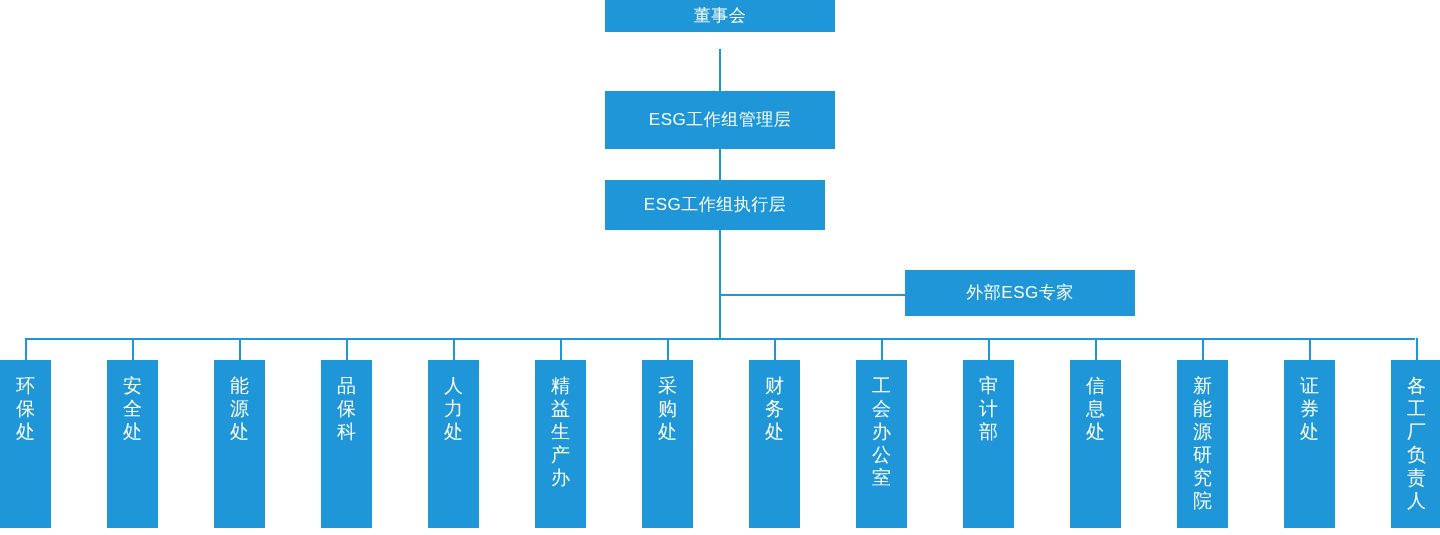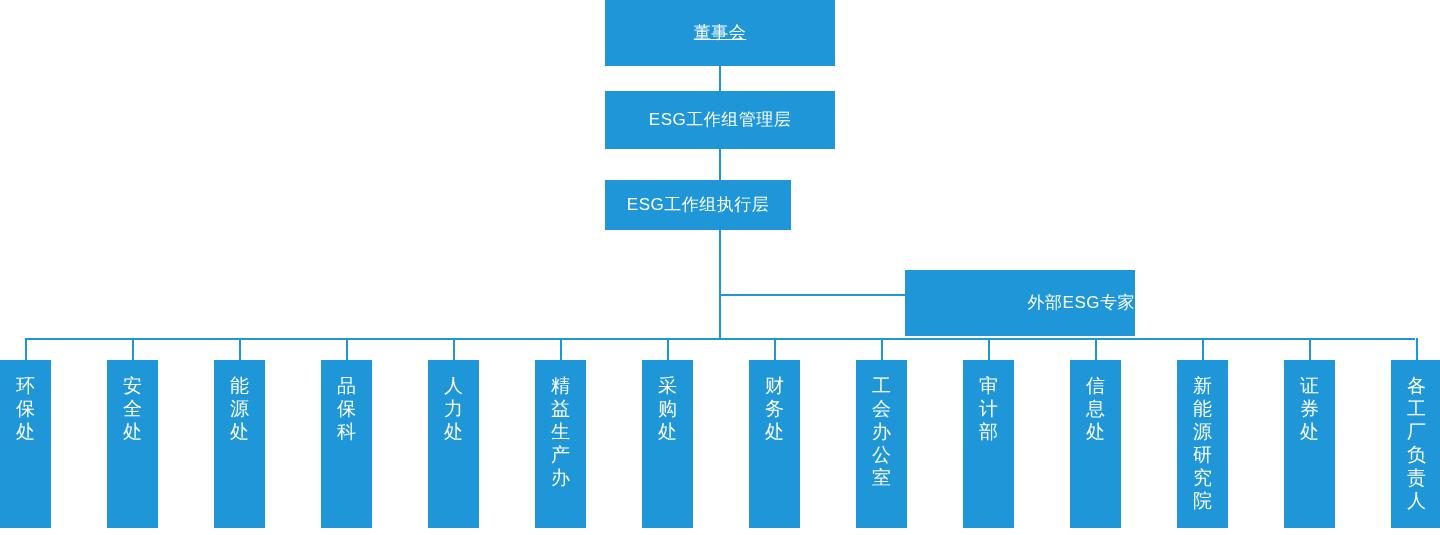--- a/index.html
+++ b/index.html
@@ -49,41 +49,41 @@
     background: #1e96d8;
   }
   .conn-v { width: 2px; }
   .conn-h { height: 2px; }
 </style>
 </head>
 <body>
 
 <div id="chart-root">
 
-  <div class="node node-top" style="left:605px; top:0px; width:230px; height:66px;text-decoration:underline;">
+  <div class="node node-top" style="left:605px; top:0px; width:230px; height:32px;">
     <span>董事会</span>
   </div>
 
   <div class="conn conn-v" style="left:719px; top:49px; height:42px;"></div>
 
   <div class="node node-top" style="left:605px; top:91px; width:230px; height:58px;">
     <span>ESG工作组管理层</span>
   </div>
 
   <div class="conn conn-v" style="left:719px; top:140px; height:40px;"></div>
 
-  <div class="node node-top" style="left:605px; top:180px; width:186px; height:50px;">
+  <div class="node node-top" style="left:605px; top:180px; width:220px; height:50px;">
     <span>ESG工作组执行层</span>
   </div>
 
   <div class="conn conn-v" style="left:719px; top:230px; height:110px;"></div>
 
   <div class="conn conn-h" style="left:719px; top:294px; width:186px;"></div>
 
-  <div class="node node-top" style="left:905px; top:270px; width:230px; height:66px;justify-content:flex-end;">
+  <div class="node node-top" style="left:905px; top:270px; width:230px; height:46px;">
     <span>外部ESG专家</span>
   </div>
 
   <div class="conn conn-h" style="left:25px; top:338px; width:1390px;"></div>
 
   <div id="leaf-layer">
       <div class="conn conn-v" style="left: 24.5px; top: 338px; height: 22px;"></div>
       <div class="node node-leaf" style="left: 0px; top: 360px; width: 51px; height: 168px;">
         <div>
           <span class="glyph">环</span>

